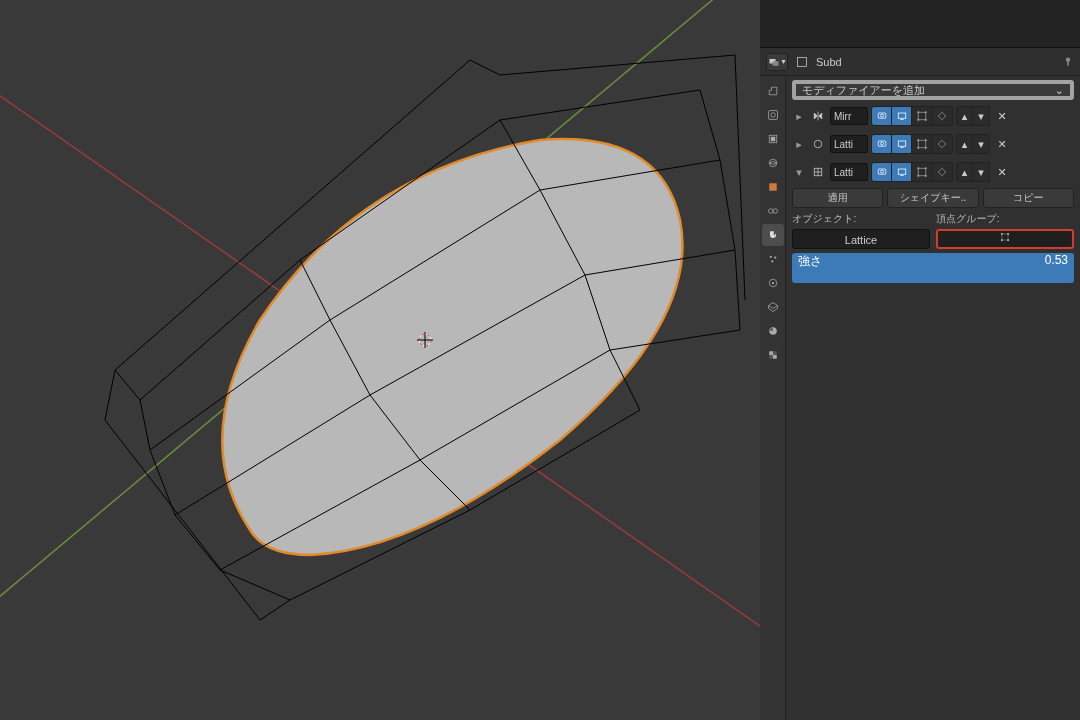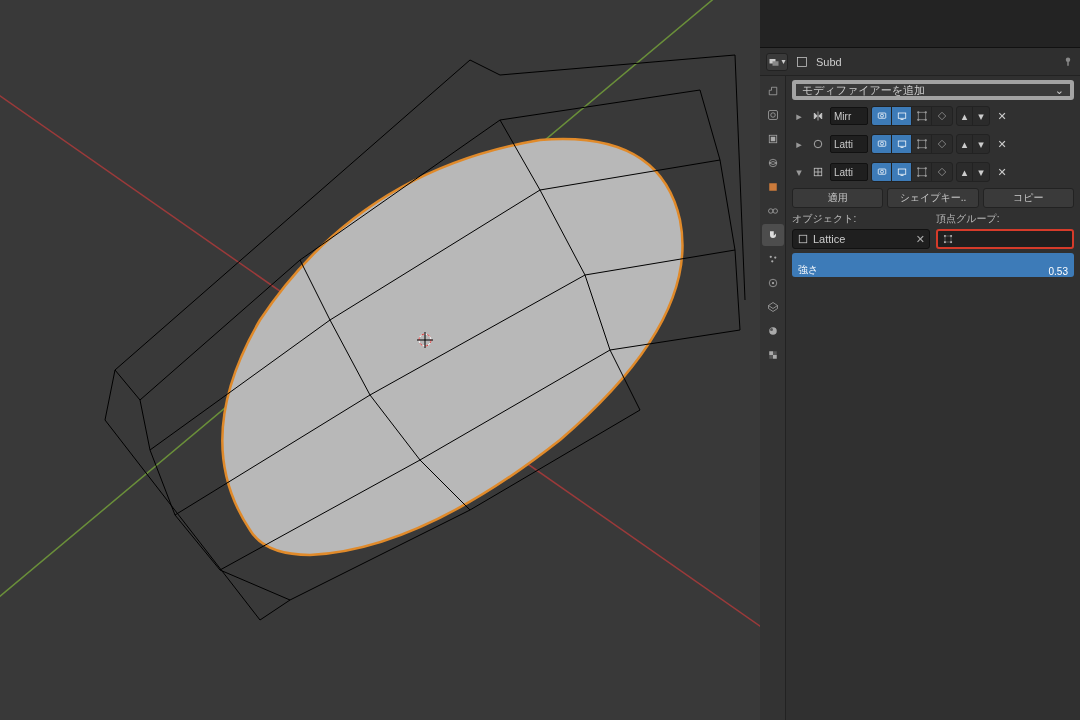--- a/index.html
+++ b/index.html
@@ -27,24 +27,24 @@
   .tg.on { background:#3d7bb8; color:#fff; }
   .ud-group { display:flex; background:#2b2b2b; border:1px solid #222; border-radius:3px; overflow:hidden; }
   .ud { width:16px; height:18px; display:flex; align-items:center; justify-content:center; color:#ccc; border-right:1px solid #222;}
   .ud:last-child{border-right:none;}
   .close { width:18px; height:18px; display:flex; align-items:center; justify-content:center; color:#ccc; }
   .btn { flex:1; height:20px; background:#3a3a3a; border:1px solid #222; border-radius:3px; display:flex; align-items:center; justify-content:center; font-size:10px; }
   .btnrow { display:flex; gap:4px; }
   .lbl { font-size:10px; color:#bbb; }
   .two-col { display:flex; gap:6px; }
   .two-col > div { flex:1; display:flex; flex-direction:column; gap:3px; }
-  .field { height:20px; background:#1f1f1f; border:1px solid #111; border-radius:3px; display:flex; align-items:center; padding:0 4px; gap:4px; }
+  .field { height:20px; background:#1f1f1f; border:1px solid #111; border-radius:3px; display:flex; align-items:center; padding:0 4px; gap:4px;flex-direction:column; }
   .field .x { margin-left:auto; color:#aaa; }
   .vgroup-field { border:2px solid #d63b2a; }
-  .slider { height:24px; background:#3d7bb8; border-radius:3px; display:flex; align-items:flex-end; padding:0 6px; color:#fff; font-size:10px; justify-content:space-between; }
+  .slider { height:30px; background:#3d7bb8; border-radius:3px; display:flex; align-items:flex-start; padding:0 6px; color:#fff; font-size:12px; justify-content:space-between; }
   .pin { margin-left:auto; color:#888; }
   .sel-icon { width:22px; height:18px; background:#3a3a3a; border:1px solid #222; border-radius:3px; display:flex; align-items:center; justify-content:center; font-size:9px;}
   svg.ic { width:12px; height:12px; }
 </style>
 </head>
 <body>
 
 <div class="app">
   <div class="viewport">
     <svg viewBox="0 0 760 720">

